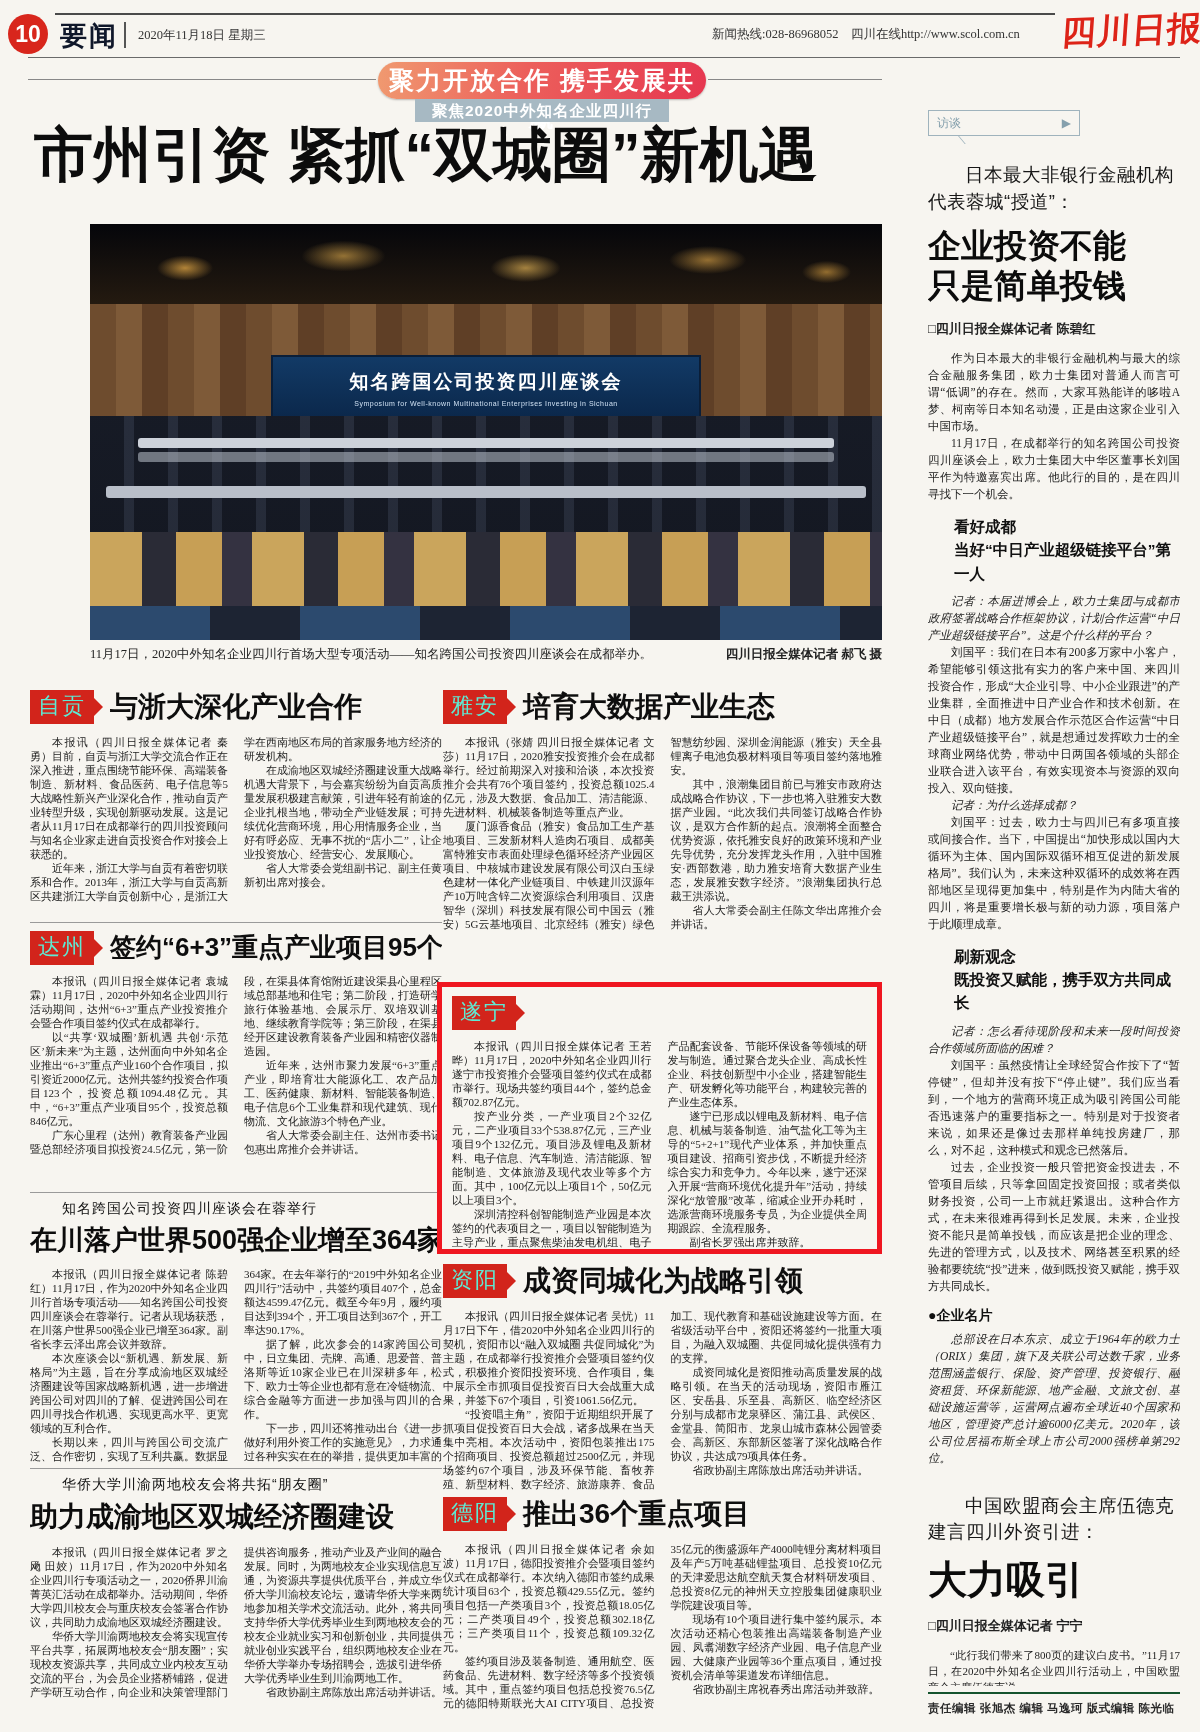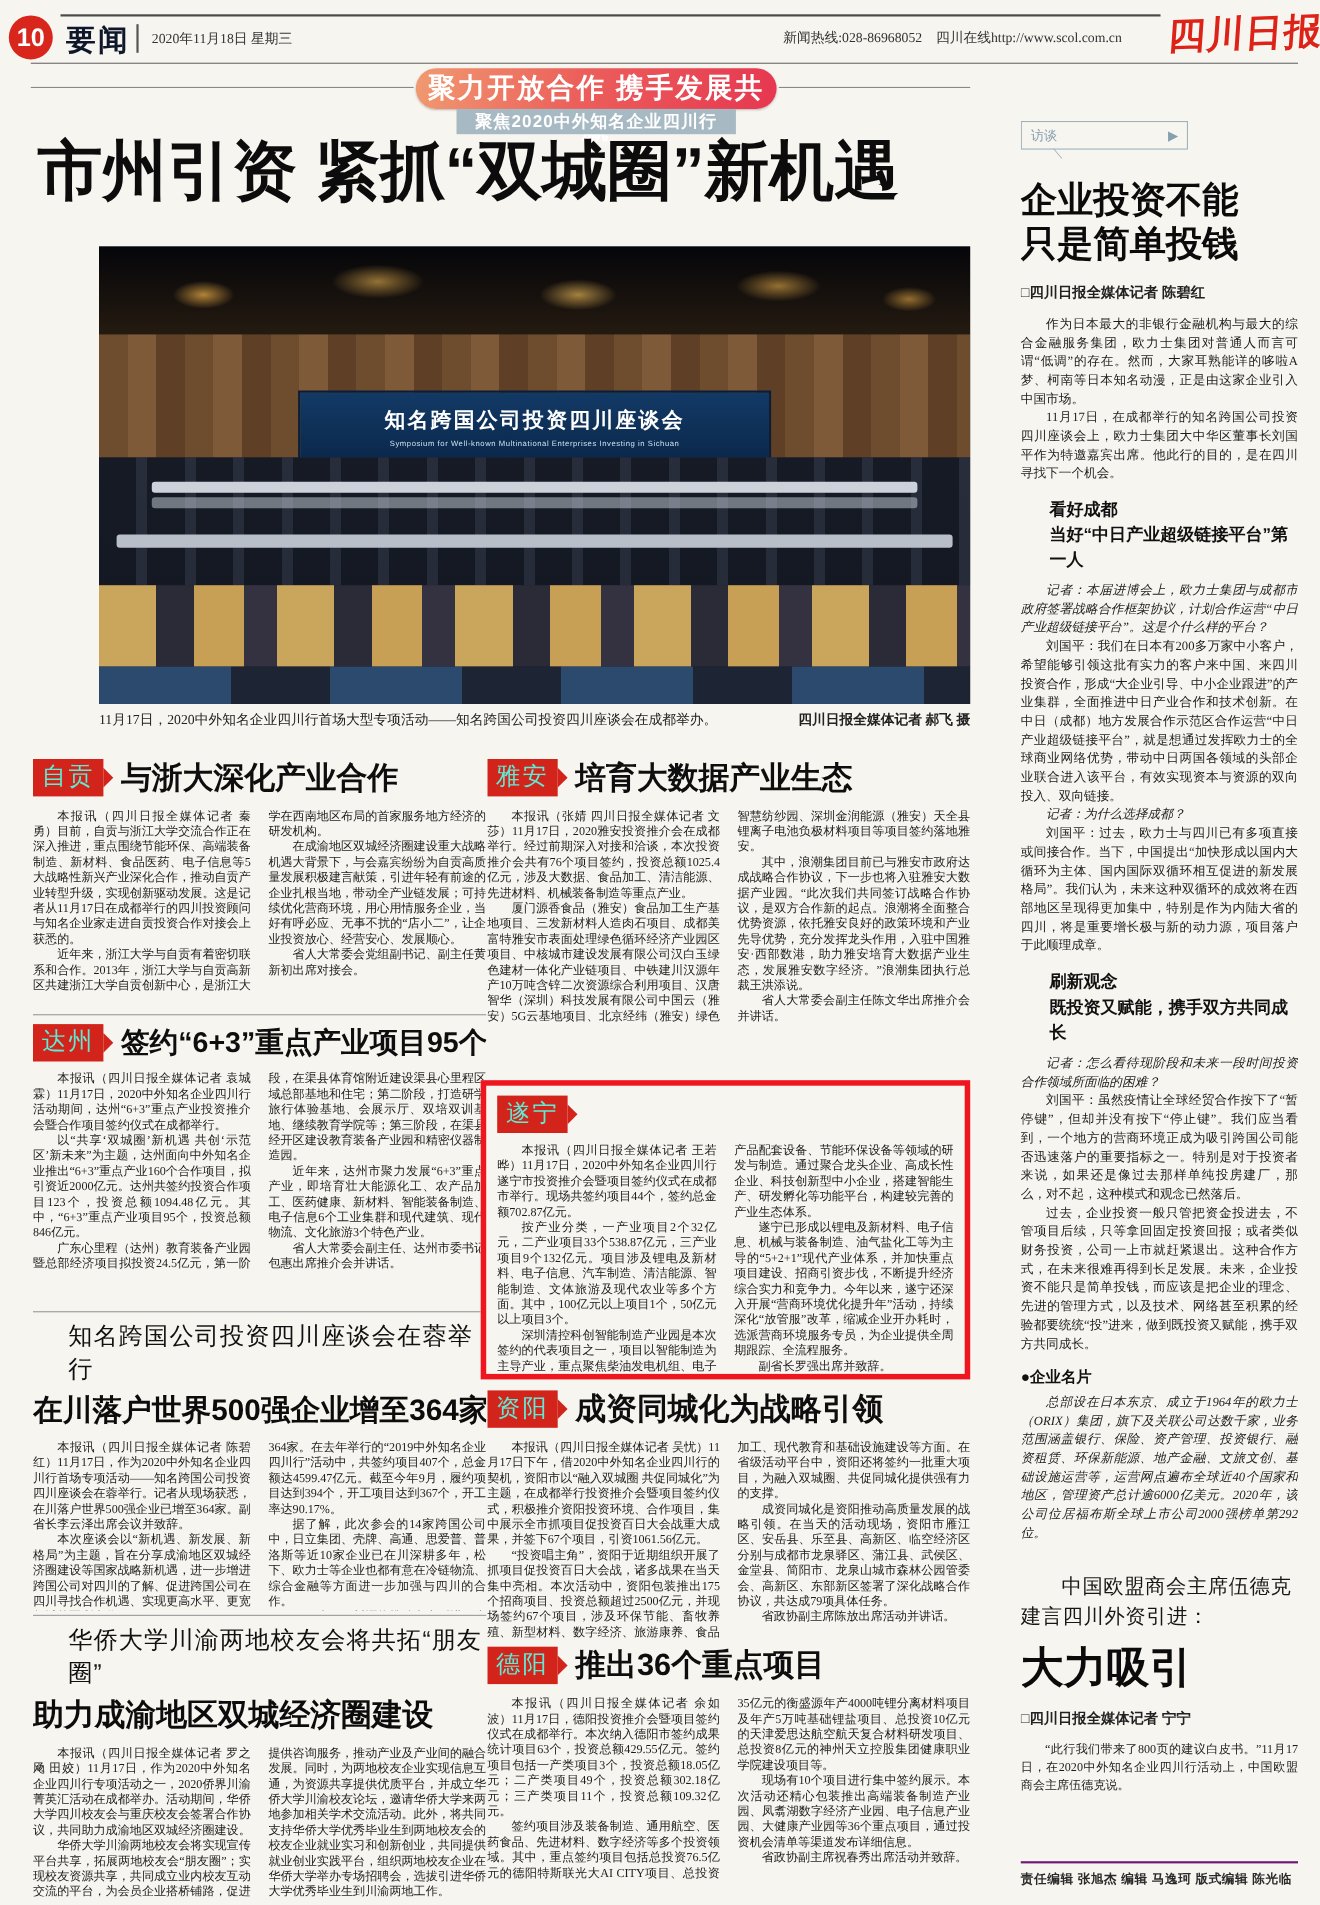--- a/index.html
+++ b/index.html
@@ -70,21 +70,21 @@
   .art { position:absolute; overflow:hidden; }
   .art-head { display:flex; align-items:center; margin-bottom:9px; }
   .rlabel { position:relative; display:inline-block; background:#d2241b; color:#5eead4; font-size:22px; font-weight:normal;
     line-height:1; padding:5px 8px 7px; letter-spacing:2px; margin-right:16px; flex:0 0 auto; }
   .rlabel::after { content:""; position:absolute; right:-9px; top:50%; margin-top:-9px;
     border-top:9px solid transparent; border-bottom:9px solid transparent; border-left:9px solid #d2241b; }
   .art-title { font-size:28px; font-weight:bold; color:#0e0e0e; white-space:nowrap; letter-spacing:0; }
   .art-body { font-family:"Liberation Serif","DejaVu Serif",serif; font-size:11px; line-height:14px;
     text-align:justify; color:#1c1c1c; column-count:2; column-gap:16px; }
   .art-body p { text-indent:2em; margin:0; }
-  .kicker { font-size:22px; color:#111; padding-left:32px; margin-bottom:4px; letter-spacing:1px; }
+  .kicker { font-size:14px; color:#111; padding-left:32px; margin-bottom:4px; letter-spacing:1px; }
   .big-title { font-size:28px; font-weight:bold; color:#0c0c0c; white-space:nowrap; margin-bottom:9px; letter-spacing:0; }
   .divider { position:absolute; left:30px; width:412px; height:1px; background:#9a9a9a; }
   .redbox { border:5px solid #ef1620; padding:9px 10px; background:#f7f5f0; }
 
   
   .sidebar { position:absolute; left:928px; top:110px; width:252px; height:1576px; overflow:hidden; }
   .tabbox { width:152px; height:26px; border:1px solid #9fb3bd; color:#85a0ad; font-size:12px;
     display:flex; align-items:center; justify-content:space-between; padding:0 8px; position:relative; margin-bottom:26px; }
   .tabbox::after { content:""; position:absolute; left:18px; bottom:-9px; width:14px; height:9px;
     border-right:1px solid #9fb3bd; transform:skewX(40deg); }
@@ -92,21 +92,21 @@
   .sb-title { font-size:33px; font-weight:bold; color:#0b0b0b; line-height:1.22; margin-bottom:14px; }
   .sb-byline { font-size:13px; font-weight:bold; color:#222; margin-bottom:12px; }
   .sb-body { font-family:"Liberation Serif","DejaVu Serif",serif; font-size:11.5px; line-height:17px; text-align:justify; color:#1c1c1c; }
   .sb-body p { text-indent:2em; margin:0; }
   .sb-q { font-style:italic; }
   .sb-subhead { font-size:15.5px; font-weight:bold; color:#101010; line-height:1.5; padding-left:26px; margin:12px 0 8px; }
   .sb-cardhead { font-size:14px; font-weight:bold; margin:12px 0 6px; color:#111; }
   .sb-card { font-style:italic; }
   .sb-gap { height:26px; }
   .sb-title2 { font-size:39px; font-weight:bold; color:#0b0b0b; line-height:1.25; margin-bottom:12px; }
-  .sb-footer { position:absolute; left:928px; top:1692px; width:252px; border-top:2px solid #701a75;
+  .sb-footer { position:absolute; left:928px; top:1692px; width:252px; border-top:2px solid #14532d;
     padding-top:7px; font-size:11.5px; font-weight:bold; color:#2a2a2a; letter-spacing:.5px; }
 </style>
 </head>
 <body>
 
 <div class="hdr-topline"></div>
 <div class="pageno">10</div>
 <div class="section-name">要闻</div>
 <div class="hdr-div"></div>
 <div class="hdr-date">2020年11月18日 星期三</div>
@@ -245,20 +245,21 @@
     <p>省政协副主席祝春秀出席活动并致辞。</p>
   </div>
 </section>
 
 <aside class="sidebar">
   <div class="tabbox">
     <span>访谈</span>
     <span>▶</span>
   </div>
 
+  <div class="sb-kicker">日本最大非银行金融机构代表蓉城“授道”：</div>
   <div class="sb-title">
     <div>企业投资不能</div>
     <div>只是简单投钱</div>
   </div>
   <div class="sb-byline">□四川日报全媒体记者 陈碧红</div>
 
   <div class="sb-body">
     <p>作为日本最大的非银行金融机构与最大的综合金融服务集团，欧力士集团对普通人而言可谓“低调”的存在。然而，大家耳熟能详的哆啦A梦、柯南等日本知名动漫，正是由这家企业引入中国市场。</p>
     <p>11月17日，在成都举行的知名跨国公司投资四川座谈会上，欧力士集团大中华区董事长刘国平作为特邀嘉宾出席。他此行的目的，是在四川寻找下一个机会。</p>
   </div>

